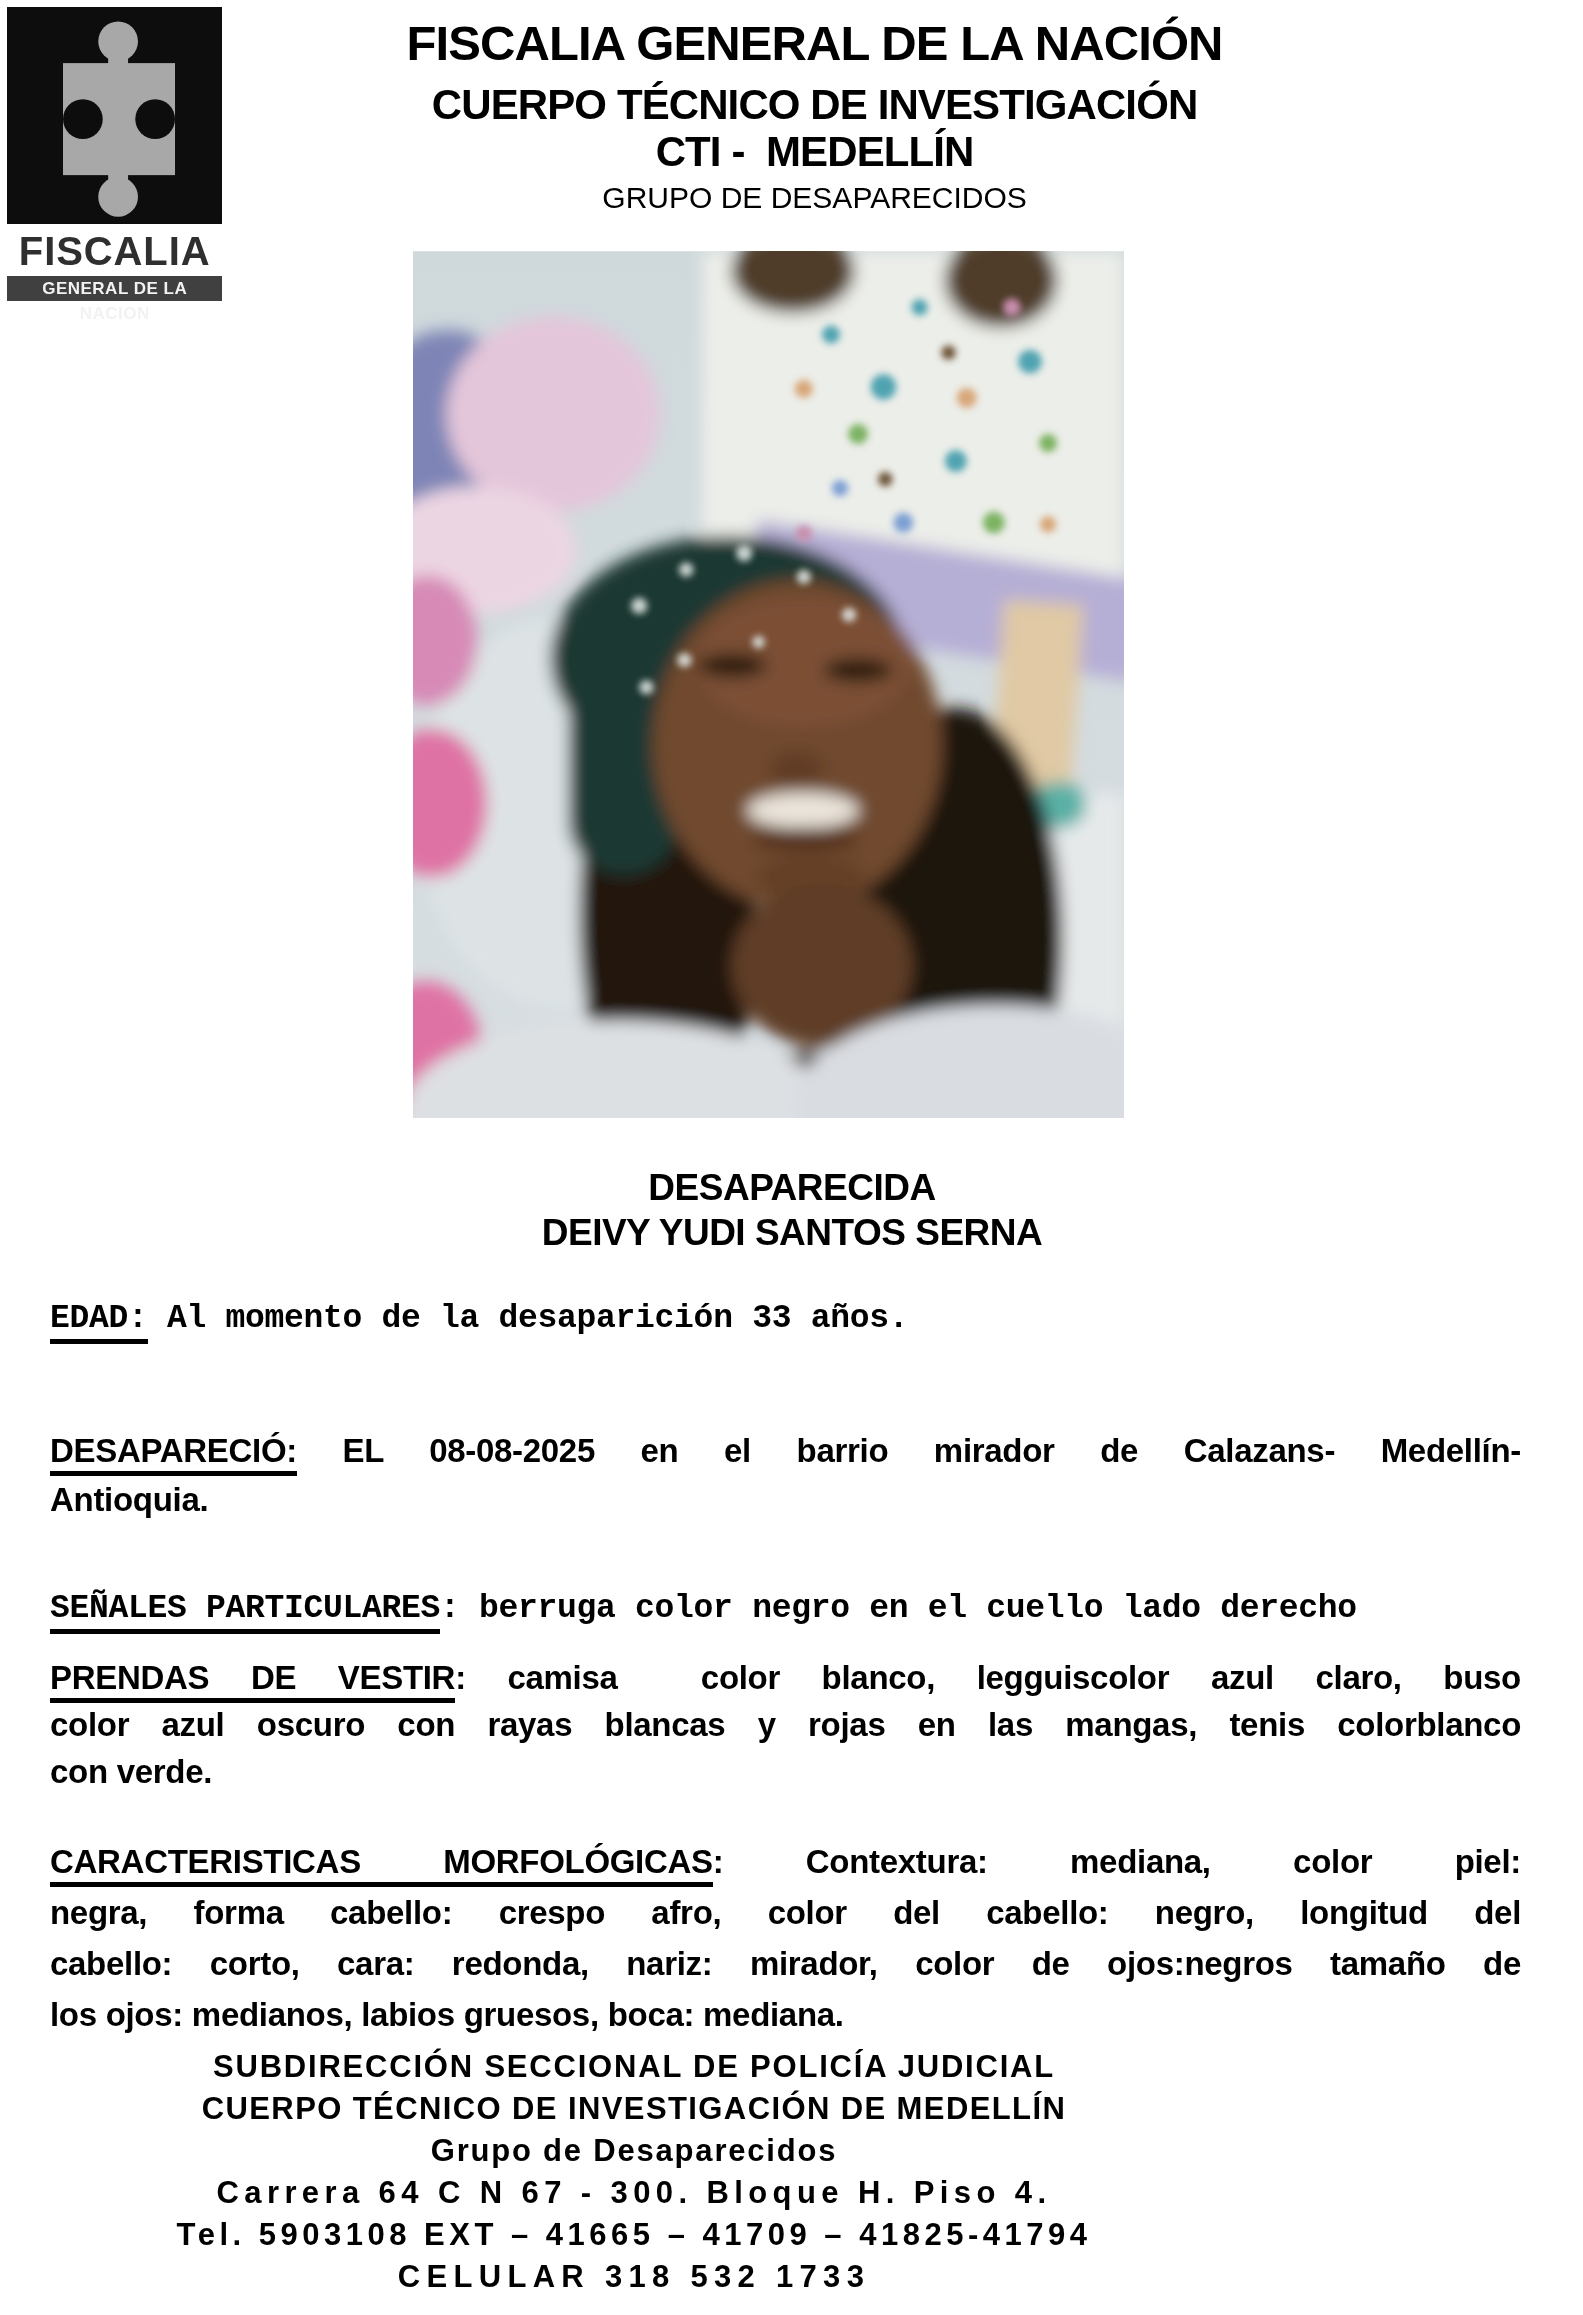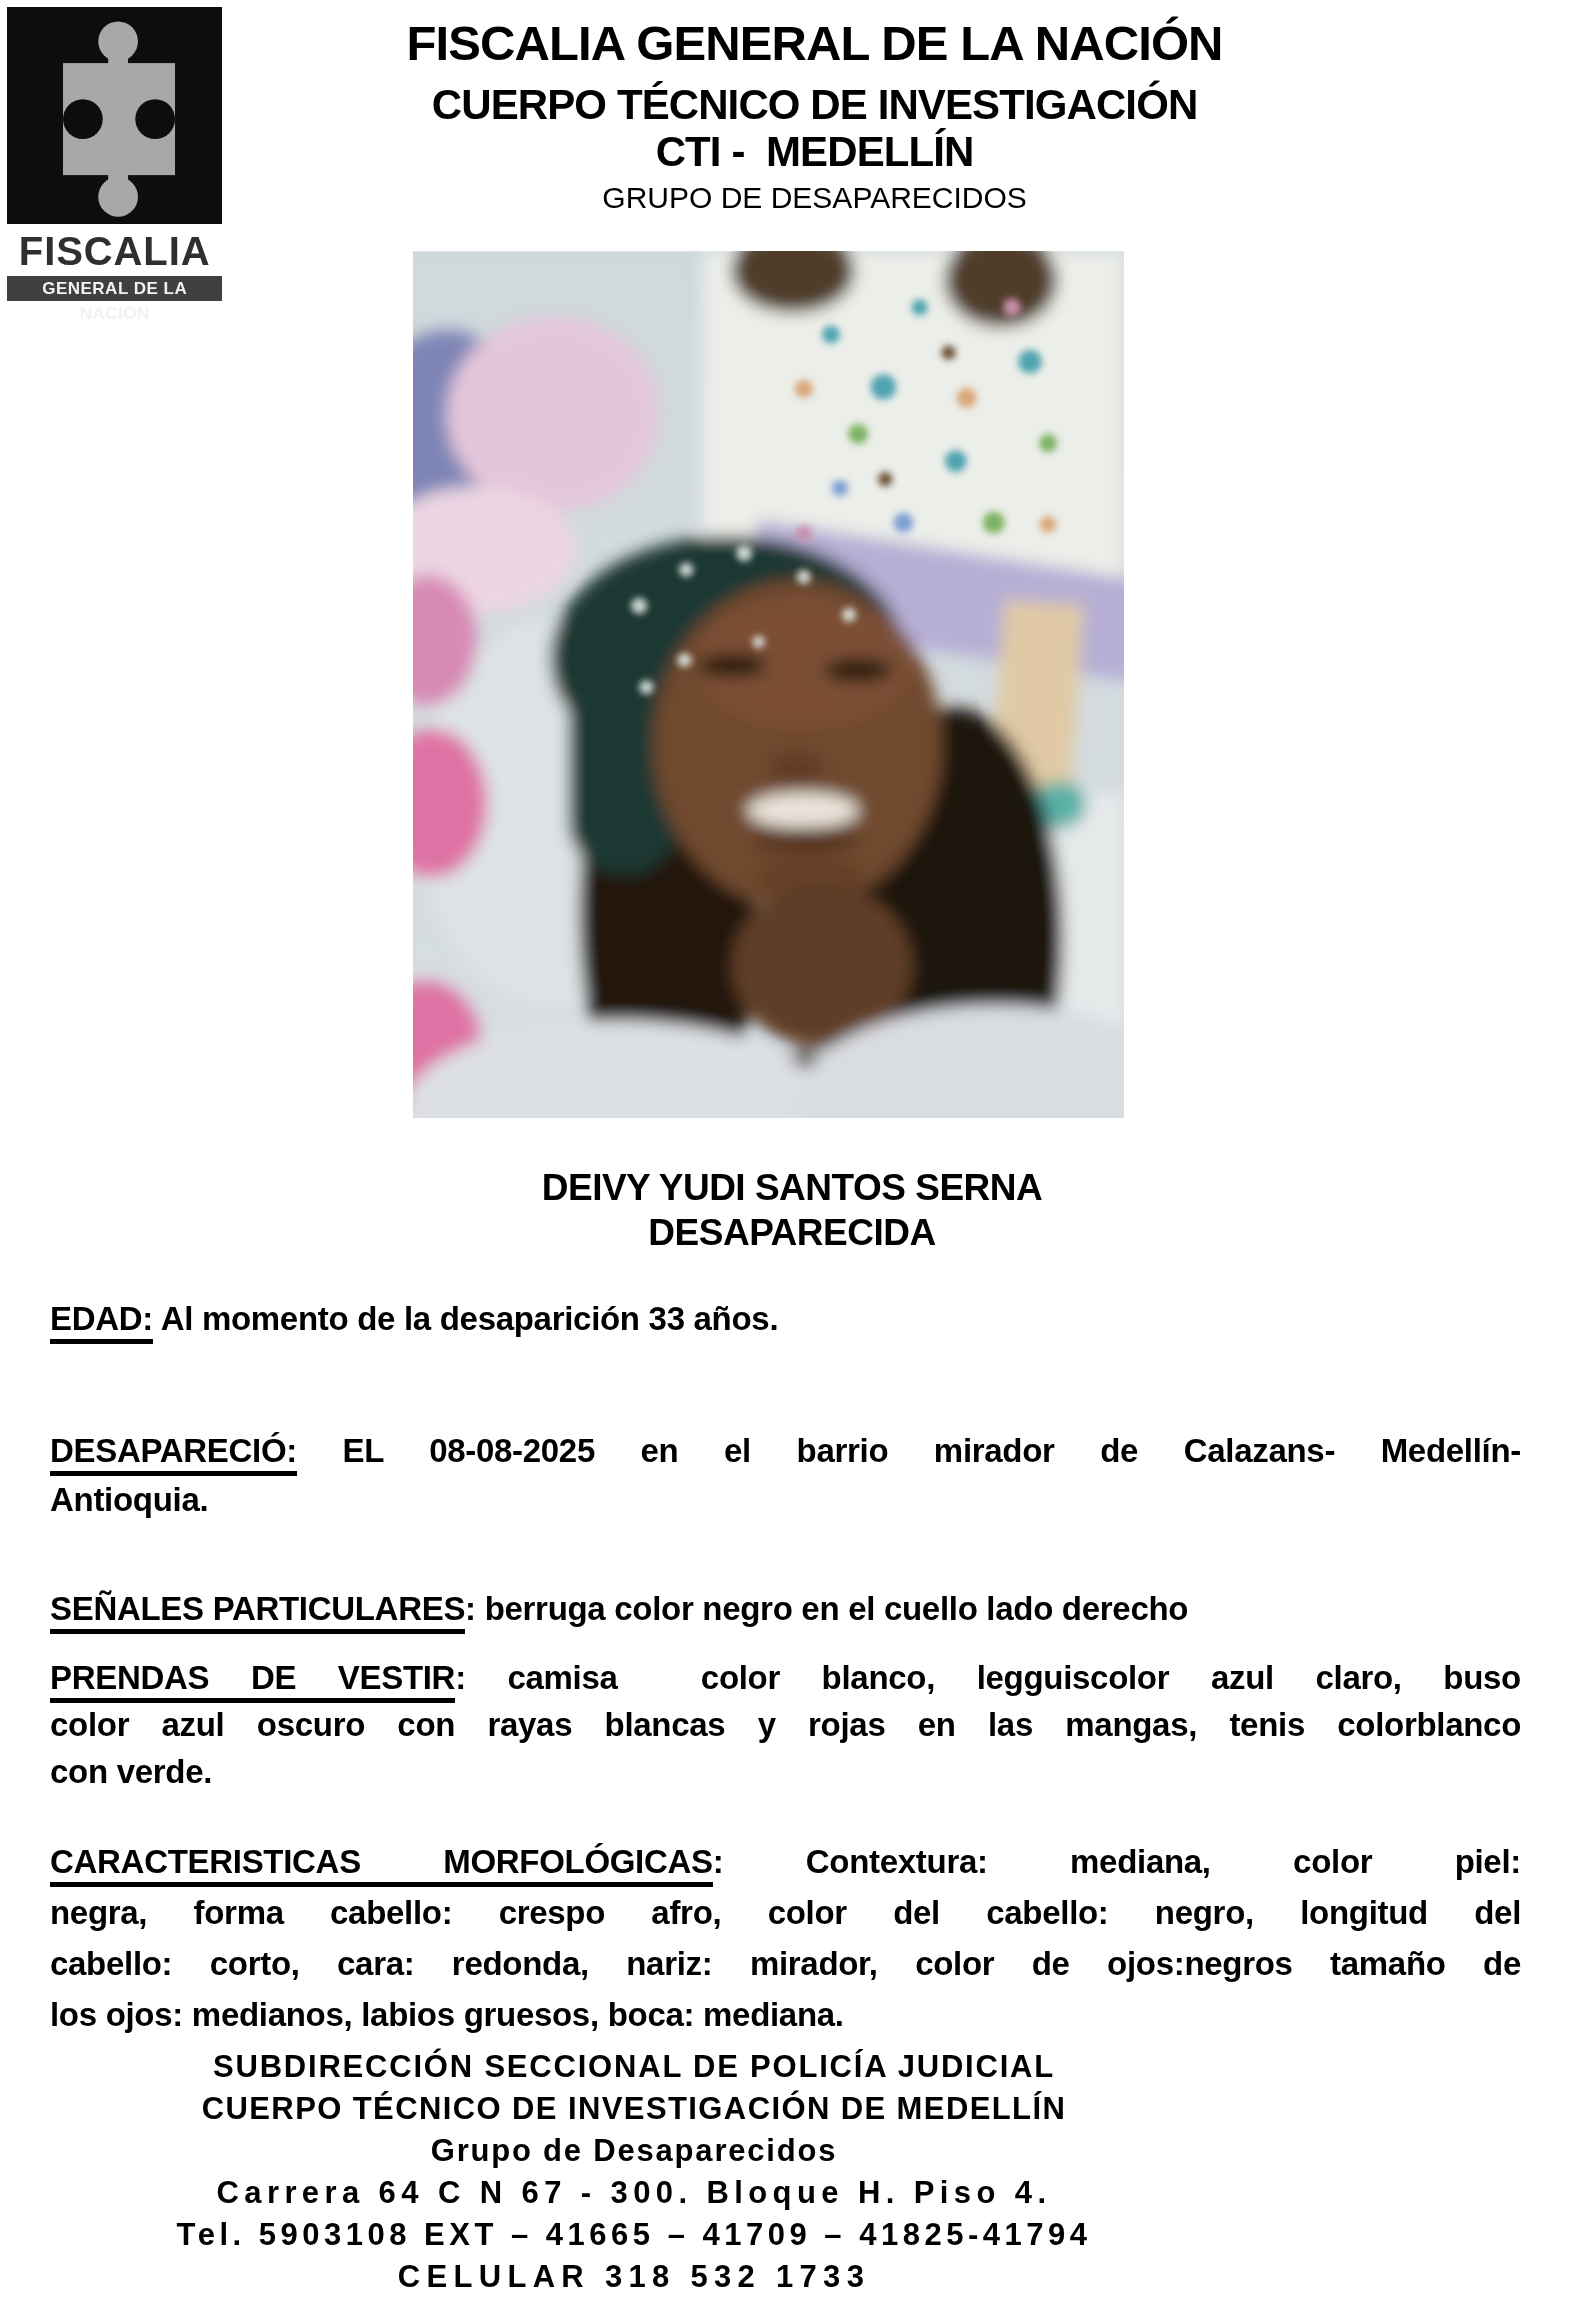--- a/index.html
+++ b/index.html
@@ -36,21 +36,21 @@
   .status { position:absolute; left:0; top:1165px; width:1584px; text-align:center; }
   .status div { font-size:37px; font-weight:bold; line-height:45px; letter-spacing:-0.5px; }
 
   
   .content { position:absolute; left:50px; width:1471px; font-weight:bold; font-size:33px; letter-spacing:-0.3px; }
   .sec-edad   { top:1294px; }
   .sec-desa   { top:1426px; }
   .sec-sen    { top:1560px;margin-top:24px; }
   .sec-pren   { top:1654px; }
   .sec-carac  { top:1836px; }
-  .ln       { line-height:49px; white-space:nowrap; }
+  .ln       { line-height:49px; white-space:nowrap;font-family:Liberation Mono, monospace; }
   .ln-wrap  { line-height:49px; }
   .ln-just  { line-height:49px; text-align:justify; text-align-last:justify; }
   .sec-pren .ln-just, .sec-pren .ln-wrap { line-height:47px; }
   .sec-carac .ln-just, .sec-carac .ln-wrap { line-height:51px; }
   .lbl { border-bottom:5.4px solid #000; padding-bottom:1.8px; }
 
   
   .footer { position:absolute; left:0; top:2046px; width:1268px; text-align:center; font-weight:bold; font-size:31px; }
   .footer div { line-height:42px; }
   .fs-1 { letter-spacing:1.8px; }
@@ -180,22 +180,22 @@
           <circle cx="472" cy="262" r="9" fill="#7c9fd3"></circle>
         <circle cx="432" cy="312" r="9" fill="#c98fae"></circle>
           <circle cx="662" cy="62" r="10" fill="#c98fae"></circle>
         <circle cx="522" cy="252" r="8" fill="#6b5136"></circle>
           <circle cx="592" cy="112" r="8" fill="#6b5136"></circle>
       </g>
     </svg>
   </div>
 
   <div class="status">
+    <div>DESAPARECIDA</div>
     <div>DEIVY YUDI SANTOS SERNA</div>
-    <div>DESAPARECIDA</div>
   </div>
 
   <div class="content sec-edad">
     <div class="ln"><span class="lbl">EDAD:</span><span> Al momento de la desaparición 33 años.</span></div>
   </div>
 
   <div class="content sec-desa">
     <div class="ln-just"><span class="lbl">DESAPARECIÓ:</span><span> EL 08-08-2025 en el barrio mirador de Calazans- Medellín-</span></div>
     <div class="ln-wrap">Antioquia.</div>
   </div>

